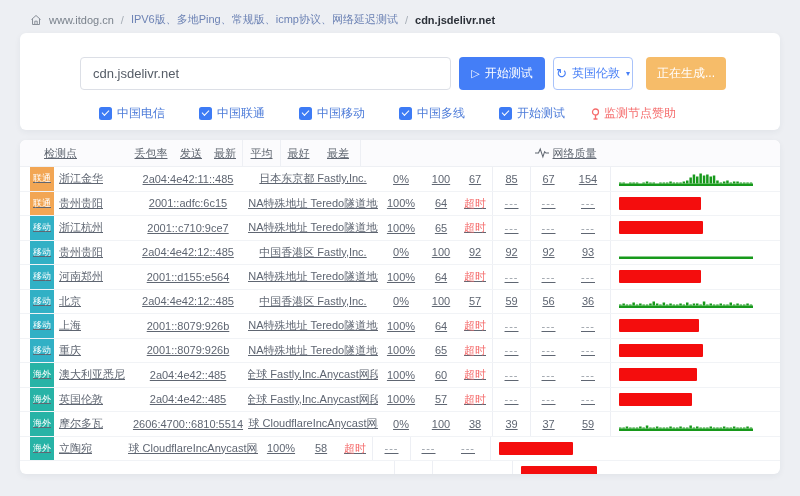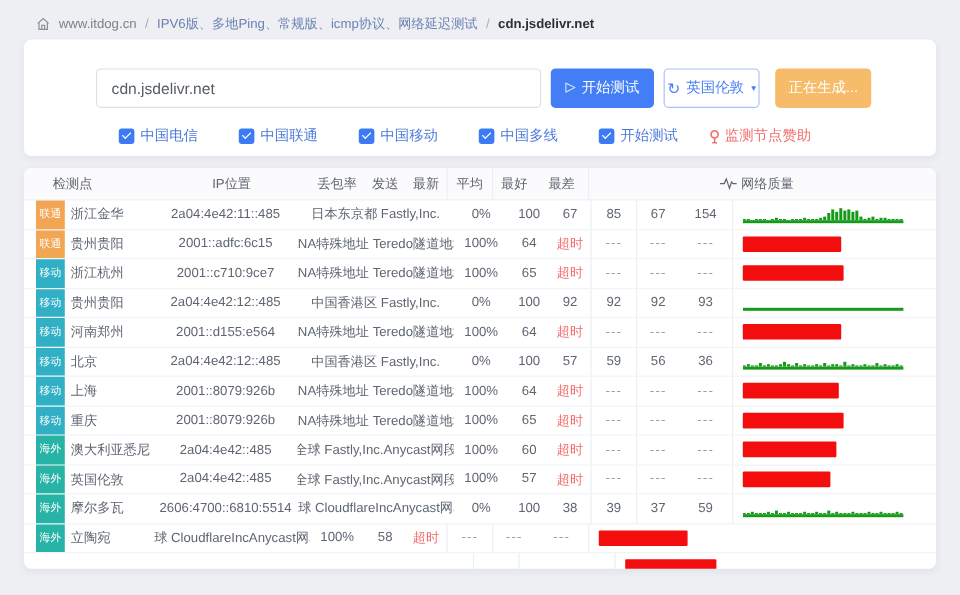--- a/index.html
+++ b/index.html
@@ -13,21 +13,21 @@
   
   .breadcrumb { display:flex; align-items:center; gap:7px; padding:12px 0 0 30px; font-size:11px; color:#7a828c; }
   .breadcrumb .sep { color:#a6adb6; }
   .bc-section { color:#6c82b4; cursor:pointer; }
   .bc-current { color:#2b3038; font-weight:bold; }
   .home-ic { width:12px; height:12px; display:inline-block; }
 
   
   .card { position:absolute; left:20px; width:760px; background:#fff; border-radius:6px; box-shadow:0 2px 6px rgba(31,45,61,.06); }
   #search-card { top:33px; height:97px; }
-  #results-card { top:140px; height:334px; overflow:hidden; }
+  #results-card { top:140px; height:334px; overflow:hidden;text-decoration:underline; }
 
   
   .search-row { display:flex; align-items:center; padding:24px 0 0 60px; }
   .host-input { width:371px; height:33px; border:1px solid #dcdfe6; border-radius:4px; padding:0 12px; font-size:13px; color:#555c66; outline:none; font-family:inherit; }
   .btn { height:33px; border-radius:4px; font-size:12px; display:inline-flex; align-items:center; justify-content:center; gap:5px; cursor:pointer; border:none; font-family:inherit; }
   .btn-start { width:86px; margin-left:8px; background:#447ef7; color:#fff; }
   .btn-cont { width:80px; margin-left:8px; background:#fff; border:1px solid #a9c3fa; color:#477ff6; }
   .btn-gen { width:80px; margin-left:13px; background:#f6bc69; color:#fff; }
   .play-ic { font-size:11px; line-height:1; }
   .loop-ic { font-size:13px; line-height:1; }
@@ -126,21 +126,20 @@
         <path d="M5.5 7 V11 M3.5 11 H7.5" stroke="#f56c6c" stroke-width="1.3" fill="none"></path>
       </svg>
       <span>监测节点赞助</span>
     </span>
   </div>
 </div>
 
 <div class="card" id="results-card">
   <div class="thead">
     <div class="cell c-node" style="padding-left:14px;">检测点</div>
-    <div class="cell c-loc">IP位置</div>
     <div class="cell c-loss">丢包率</div>
     <div class="cell c-sent">发送</div>
     <div class="cell c-latest">最新</div>
     <div class="cell c-avg">平均</div>
     <div class="cell c-best">最好</div>
     <div class="cell c-worst">最差</div>
     <div class="cell c-quality">
       <svg class="pulse-ic" viewBox="0 0 16 12">
         <polyline points="0,6 4,6 6,1.5 9,10.5 11,4.5 12.5,6 16,6" fill="none" stroke="#5f6670" stroke-width="1.2"></polyline>
       </svg>

